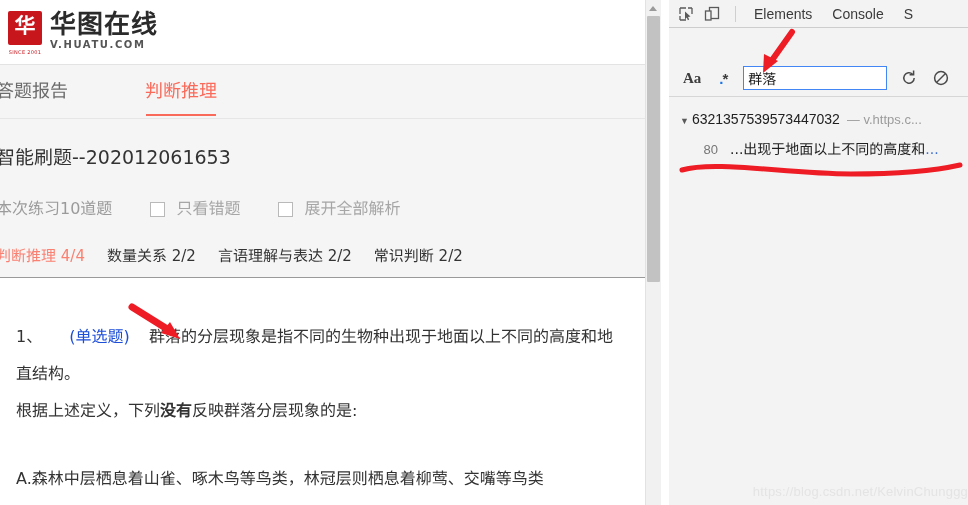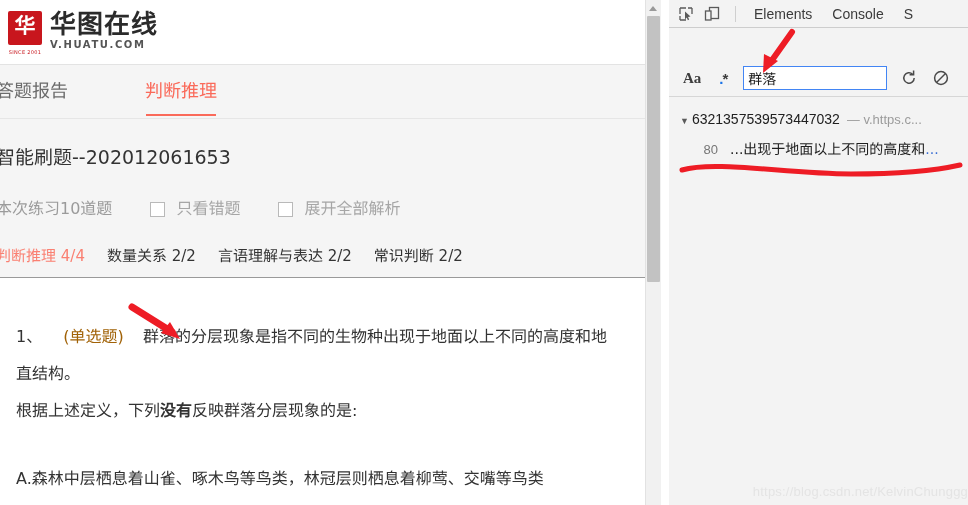--- a/index.html
+++ b/index.html
@@ -219,21 +219,21 @@
   .q-head {
     position: absolute;
     left: 16px; top: 48px;
     white-space: nowrap;
     font-size: 16px;
     line-height: 22px;
     color: #333;
     font-family: "DejaVu Sans", sans-serif;
   }
   .q-num { color: #333; }
-  .q-type { color: #a16207; margin-left: 16px; }
+  .q-type { color: #1d4ed8; margin-left: 22px; }
   .q-body-1 { margin-left: 14px; color: #333; }
   .q-line2 {
     position: absolute;
     left: 16px; top: 85px;
     font-size: 16px;
     line-height: 22px;
     color: #333;
     font-family: "DejaVu Sans", sans-serif;
   }
   .q-line3 {

